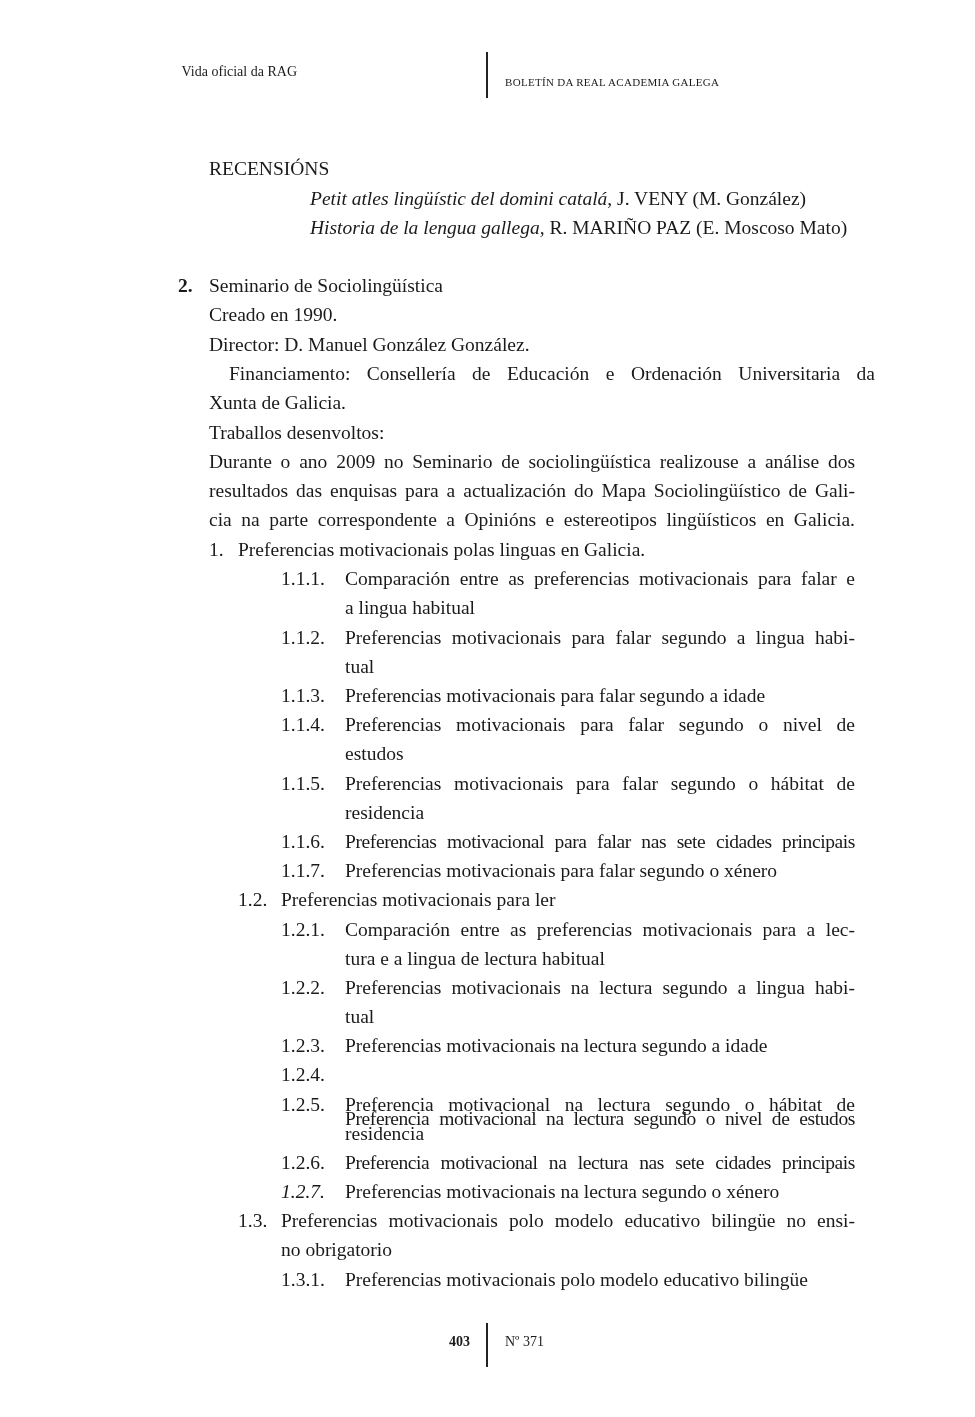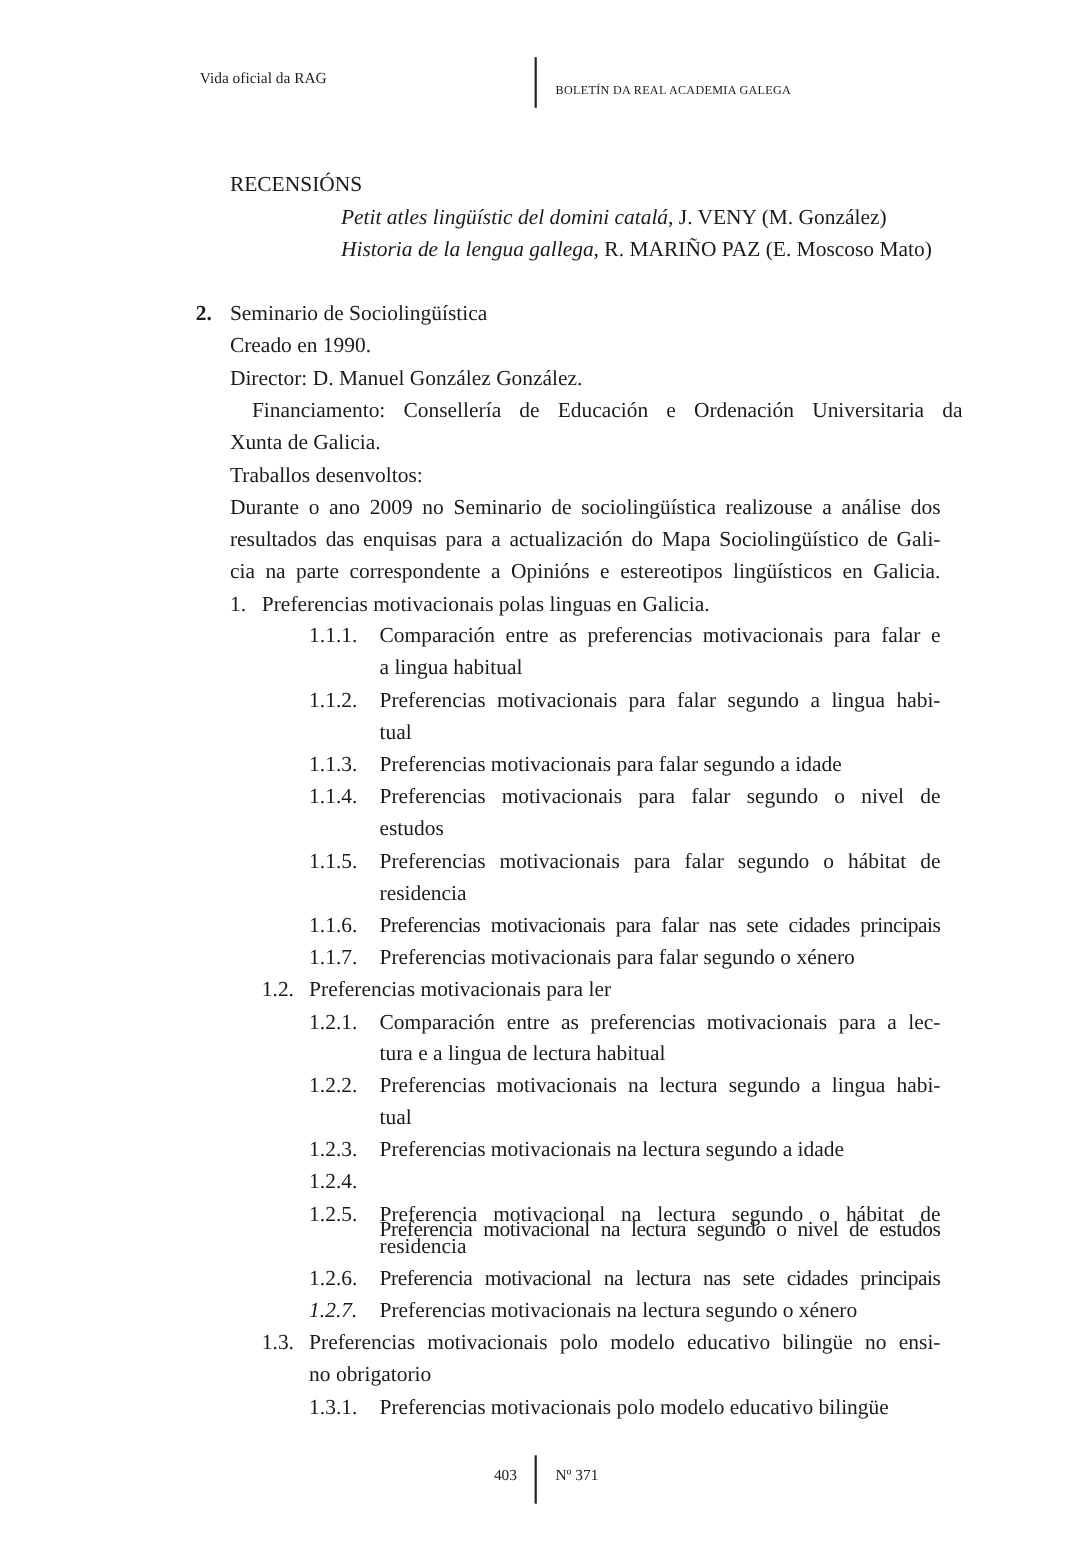--- a/index.html
+++ b/index.html
@@ -9,21 +9,21 @@
   .header .left { position: absolute; right: 502px; top: 12px; font-size: 14px; white-space: nowrap; }
   .header .rule { position: absolute; left: 486px; top: 0; width: 1.5px; height: 46px; background: #222; }
   .header .right { position: absolute; left: 505px; top: 24px; font-size: 11px; letter-spacing: 0.3px; white-space: nowrap; }
 
   .content { position: absolute; left: 0; top: 0; width: 975px; }
   .line { position: absolute; font-size: 19.5px; white-space: nowrap; line-height: 24px; }
   .just { text-align: justify; text-align-last: justify; }
   .it { font-style: italic; text-align: center; }
 
   .footer { position: absolute; top: 1323px; left: 0; width: 975px; height: 44px; }
-  .footer .pg { position: absolute; right: 505px; top: 11px; font-size: 14px; font-weight: normal; }
+  .footer .pg { position: absolute; right: 505px; top: 11px; font-size: 14px; font-weight: bold; }
   .footer .rule { position: absolute; left: 486px; top: 0; width: 1.5px; height: 44px; background: #222; }
   .footer .num { position: absolute; left: 505px; top: 11px; font-size: 14px; }
 </style>
 </head>
 <body>
 
 <div class="header">
   <span class="left">Vida oficial da RAG</span>
   <span class="rule"></span>
   <span class="right">BOLETÍN DA REAL ACADEMIA GALEGA</span>
@@ -66,21 +66,21 @@
 
   <div class="line" style="left:281px; top:713px;">1.1.4.</div>
   <div class="line just" style="left:345px; top:713px; width:510px;">Preferencias motivacionais para falar segundo o nivel de</div>
   <div class="line" style="left:345px; top:742px;">estudos</div>
 
   <div class="line" style="left:281px; top:772px;">1.1.5.</div>
   <div class="line just" style="left:345px; top:772px; width:510px;">Preferencias motivacionais para falar segundo o hábitat de</div>
   <div class="line" style="left:345px; top:801px;">residencia</div>
 
   <div class="line" style="left:281px; top:830px;">1.1.6.</div>
-  <div class="line just" style="left:345px; top:830px; width:510px; letter-spacing:-0.4px;">Preferencias motivacionais para falar nas sete cidades principais</div>
+  <div class="line just" style="left:345px; top:830px; width:510px; letter-spacing:-0.4px;">Preferencias motivacional para falar nas sete cidades principais</div>
 
   <div class="line" style="left:281px; top:859px;">1.1.7.</div>
   <div class="line" style="left:345px; top:859px;">Preferencias motivacionais para falar segundo o xénero</div>
 
   <div class="line" style="left:238px; top:888px;">1.2.</div>
   <div class="line" style="left:281px; top:888px;">Preferencias motivacionais para ler</div>
 
   <div class="line" style="left:281px; top:918px;">1.2.1.</div>
   <div class="line just" style="left:345px; top:918px; width:510px;">Comparación entre as preferencias motivacionais para a lec-</div>
   <div class="line" style="left:345px; top:947px;">tura e a lingua de lectura habitual</div>

